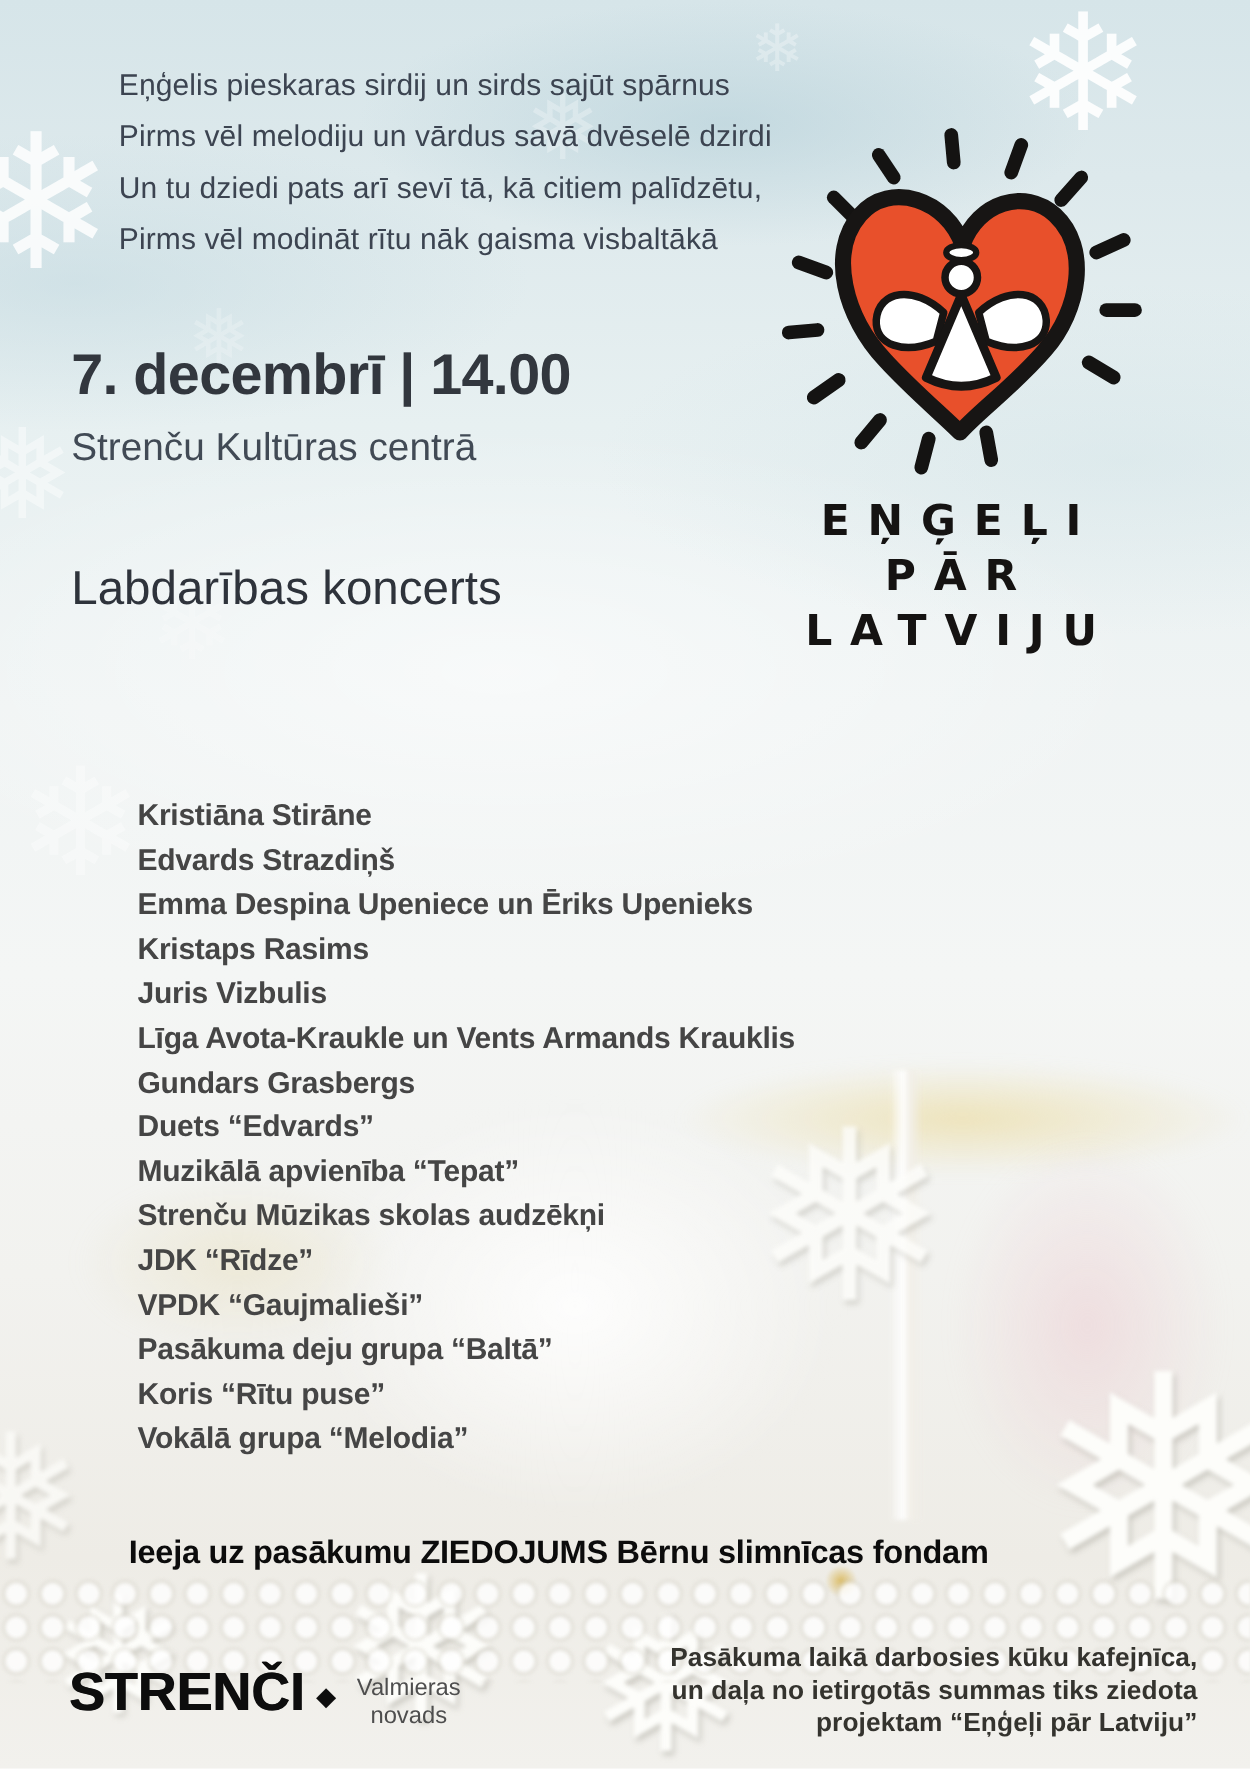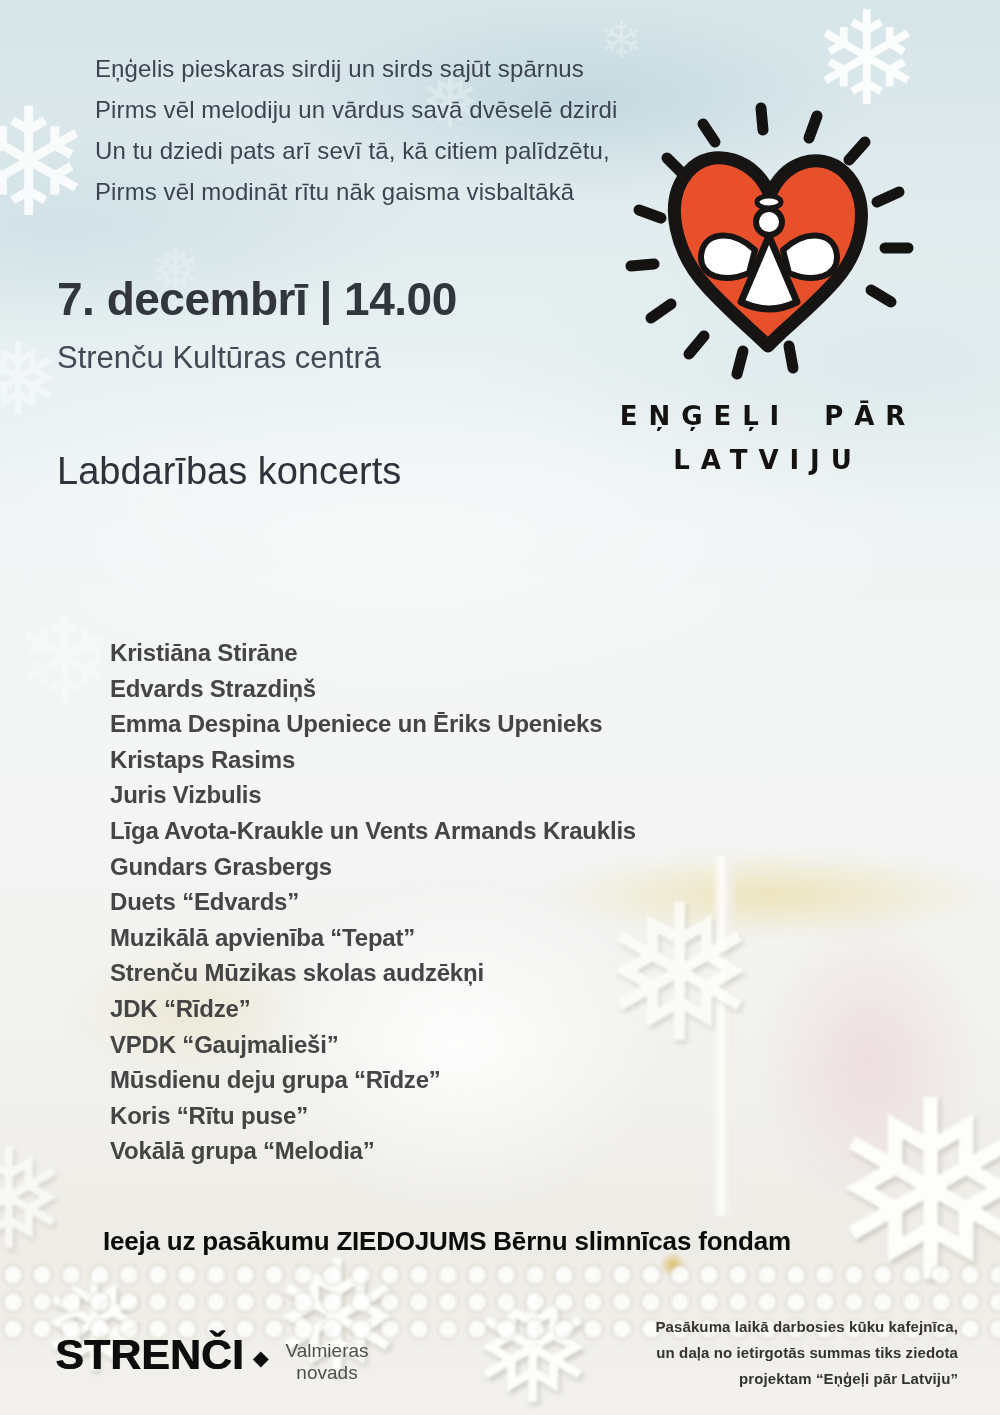--- a/index.html
+++ b/index.html
@@ -23,21 +23,21 @@
        color:#fdfdfa; text-shadow:2px 3px 4px rgba(150,148,138,.45); filter:blur(1.5px);}
   .beads{
     position:absolute; left:0; right:0; top:1262px; height:84px; opacity:.8; filter:blur(1.2px);
     background-image:radial-gradient(circle at 13px 13px, #ffffff 7px, rgba(210,207,196,.45) 10px, transparent 13px);
     background-size:29px 27px;
   }
 
   .poem{position:absolute; left:95px; top:48px; font-size:24px; line-height:41px;
         color:#3c4451; letter-spacing:.1px;}
   .logo{position:absolute; left:603px; top:96px; width:330px; text-align:center;}
-  .logo-text{margin-top:4px; color:#151312; font-weight:bold; font-size:26px; line-height:44px;
+  .logo-text{margin-top:4px; color:#151312; font-weight:bold; font-size:34px; line-height:44px;
              letter-spacing:.42em; word-spacing:14px; font-family:"DejaVu Sans", sans-serif;}
 
   .datetime{position:absolute; left:57px; top:272px; font-size:46px; font-weight:bold;
             color:#32373e; letter-spacing:-.5px;}
   .venue{position:absolute; left:57px; top:340px; font-size:31px; color:#414a55;}
   .kicker{position:absolute; left:57px; top:450px; font-size:38px; color:#2e333b;}
   .title{
     position:absolute; left:52px; top:486px; margin:0; font-size:83px; font-weight:bold;
     letter-spacing:-2px; color:#ffffff; white-space:nowrap;
     text-shadow:
@@ -51,21 +51,21 @@
   .admission{position:absolute; left:55px; top:1226px; font-size:26px; font-weight:bold;
              color:#0c0c0c; letter-spacing:-.2px;margin-left:48px;}
 
   .muni{position:absolute; left:55px; top:1330px;}
   .muni-name{font-size:43px; font-weight:bold; color:#0d0d0d; letter-spacing:0;
              text-shadow:.7px 0 currentColor;}
   .muni-diamond{font-size:21px; color:#0d0d0d; margin-left:9px; vertical-align:4px;}
   .muni-region{position:absolute; left:212px; top:10px; font-size:19px; line-height:22px;
                color:#4e4e4e; width:120px; text-align:center;}
 
-  .note{position:absolute; right:42px; top:1314px; text-align:right; font-size:15px;
+  .note{position:absolute; right:42px; top:1314px; text-align:right; font-size:21px;
         font-weight:bold; color:#34332e; line-height:26px; letter-spacing:.1px;}
 </style>
 </head>
 <body>
 
 <div class="poster">
 
   <div class="layer sky"></div>
 
   <span class="fl" style="left:-34px; top:88px; font-size:150px; opacity:.85;">❄</span>
@@ -141,21 +141,21 @@
     <li>Emma Despina Upeniece un Ēriks Upenieks</li>
     <li>Kristaps Rasims</li>
     <li>Juris Vizbulis</li>
     <li>Līga Avota-Kraukle un Vents Armands Krauklis</li>
     <li>Gundars Grasbergs</li>
     <li>Duets “Edvards”</li>
     <li>Muzikālā apvienība “Tepat”</li>
     <li>Strenču Mūzikas skolas audzēkņi</li>
     <li>JDK “Rīdze”</li>
     <li>VPDK “Gaujmalieši”</li>
-    <li>Mūsdienu deju grupa “Rīdze”</li>
+    <li>Pasākuma deju grupa “Baltā”</li>
     <li>Koris “Rītu puse”</li>
     <li>Vokālā grupa “Melodia”</li>
   </ul>
 
   <div class="admission">Ieeja uz pasākumu ZIEDOJUMS Bērnu slimnīcas fondam</div>
 
   <div class="muni">
     <span class="muni-name">STRENČI</span><span class="muni-diamond">◆</span>
     <div class="muni-region">
       <div>Valmieras</div>

